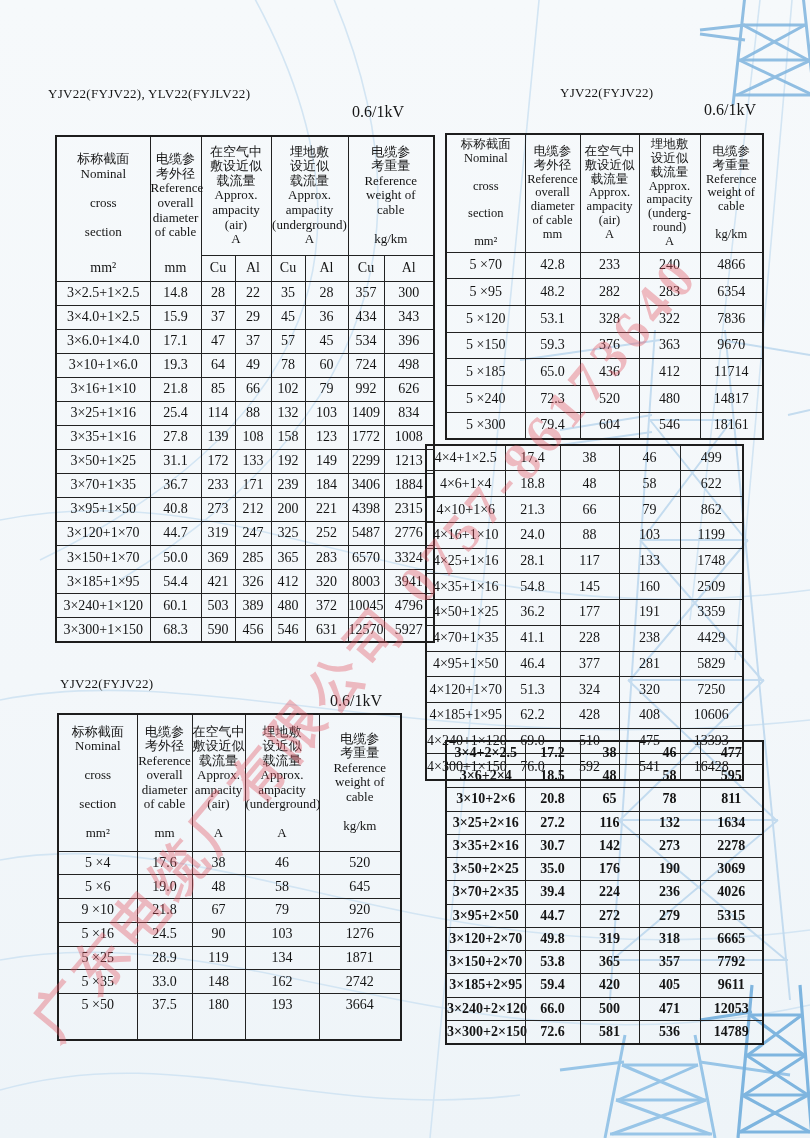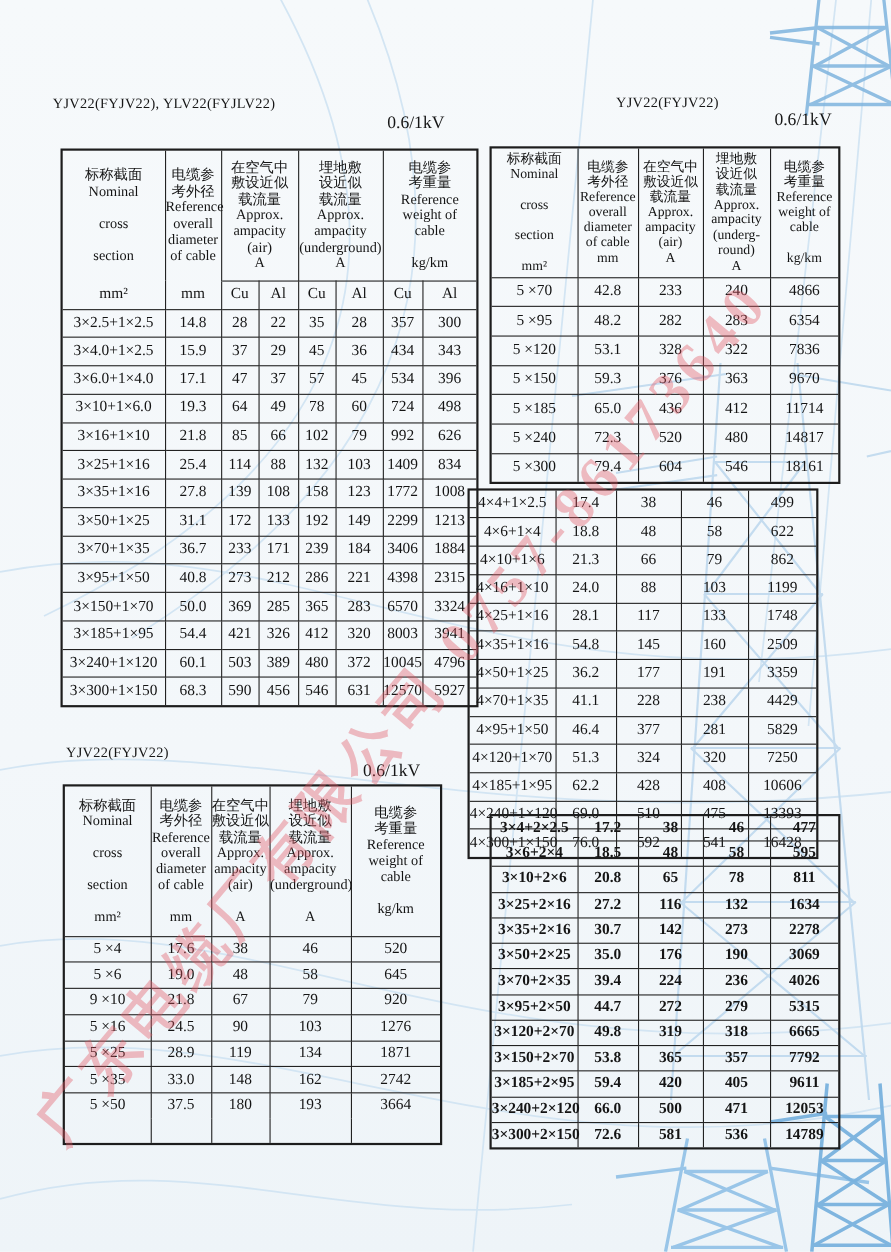--- a/index.html
+++ b/index.html
@@ -242,24 +242,34 @@
             <td>239</td>
             <td>184</td>
             <td>3406</td>
             <td>1884</td>
           </tr>
           <tr>
             <td>3×95+1×50</td>
             <td>40.8</td>
             <td>273</td>
             <td>212</td>
-            <td>286</td>
+            <td>200</td>
             <td>221</td>
             <td>4398</td>
             <td>2315</td>
+          </tr>
+          <tr>
+            <td>3×120+1×70</td>
+            <td>44.7</td>
+            <td>319</td>
+            <td>247</td>
+            <td>325</td>
+            <td>252</td>
+            <td>5487</td>
+            <td>2776</td>
           </tr>
           <tr>
             <td>3×150+1×70</td>
             <td>50.0</td>
             <td>369</td>
             <td>285</td>
             <td>365</td>
             <td>283</td>
             <td>6570</td>
             <td>3324</td>

